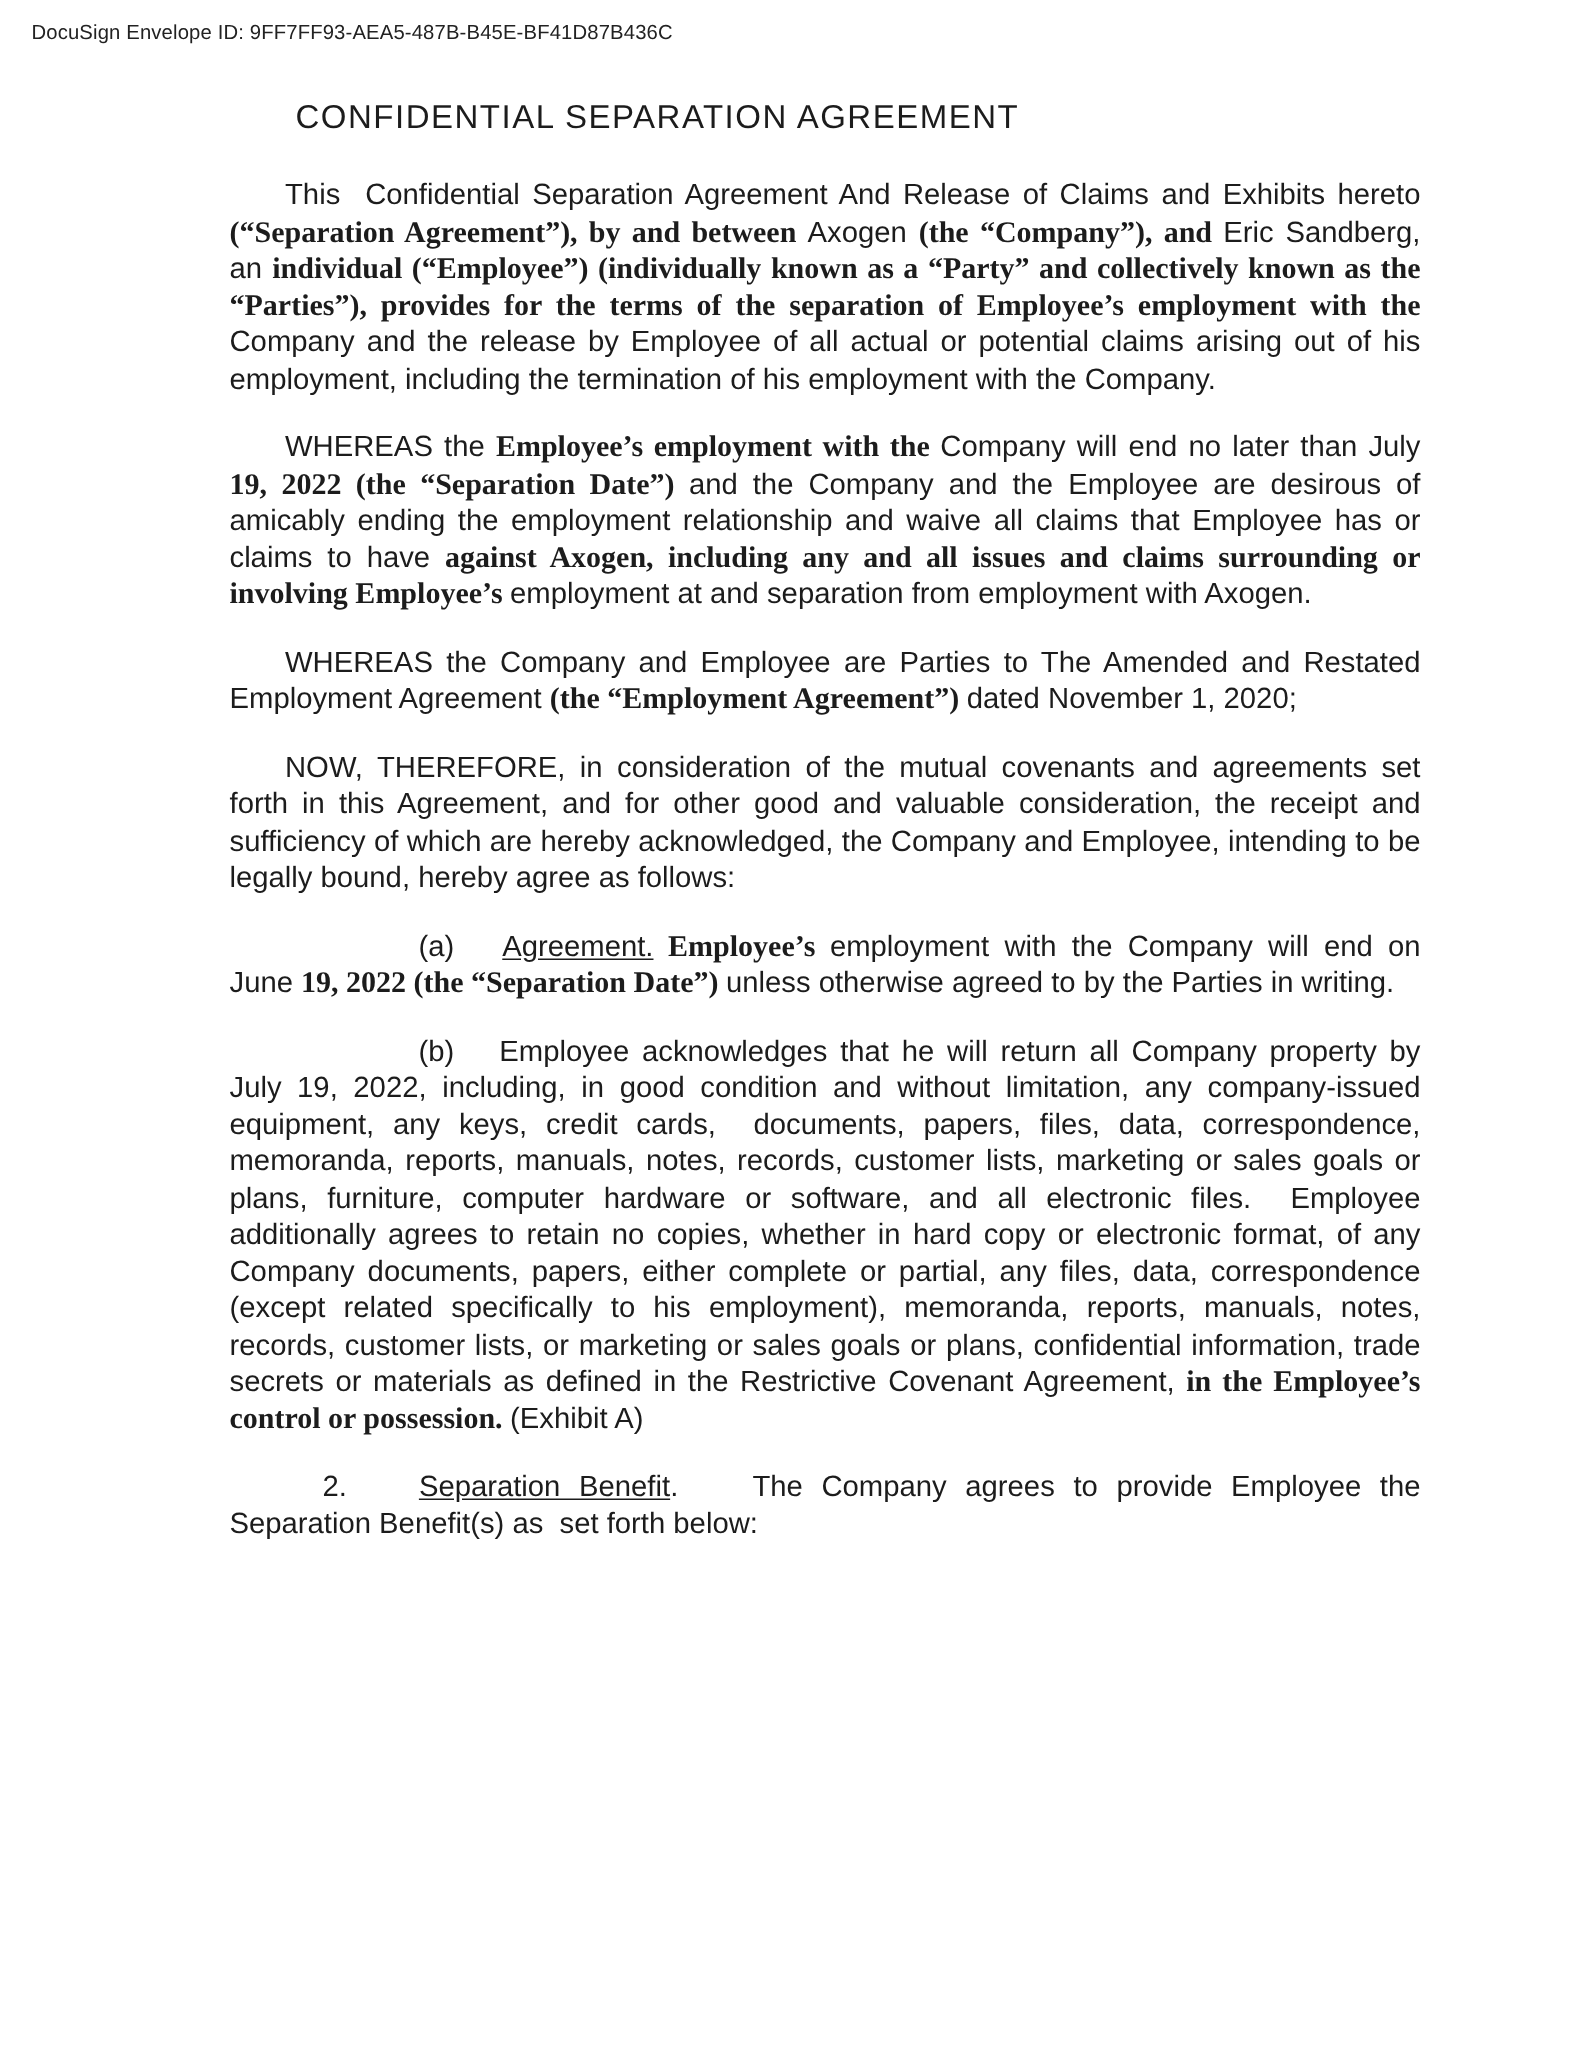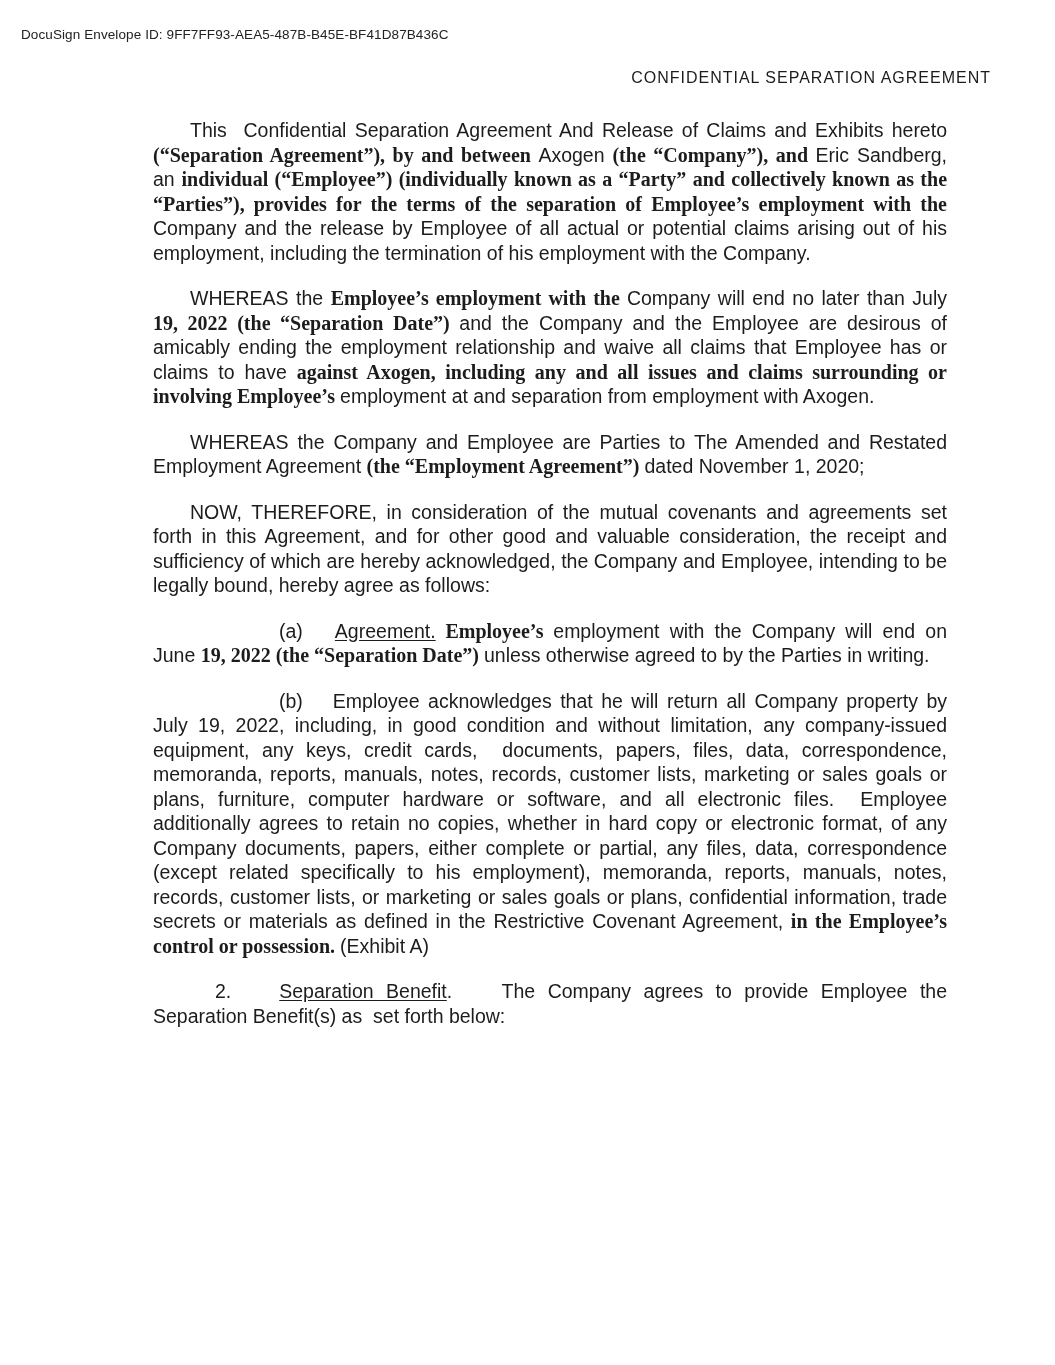--- a/index.html
+++ b/index.html
@@ -8,35 +8,35 @@
     width: 1055px;
     height: 1365px;
     background: #ffffff;
     font-family: "Liberation Sans", sans-serif;
     color: #1c1c1c;
     overflow: hidden;
   }
   .envelope-id {
     position: absolute;
     left: 21px;
-    top: 27px;
+    top: 14px;
     font-size: 13.5px;
     letter-spacing: 0.1px;
     color: #222222;
     white-space: nowrap;
   }
   .doc {
     position: absolute;
     left: 153px;
     top: 64px;
     width: 794px;
   }
   .title {
-    text-align: right;
-    font-size: 16px;
+    text-align: left;
+    font-size: 22px;
     line-height: 27px;
     letter-spacing: 1px;
     transform: translateX(44px);
     margin-bottom: 27px;
     white-space: nowrap;
   }
   p.para {
     margin: 0 0 21px 0;
     font-size: 19.5px;
     line-height: 24.5px;

